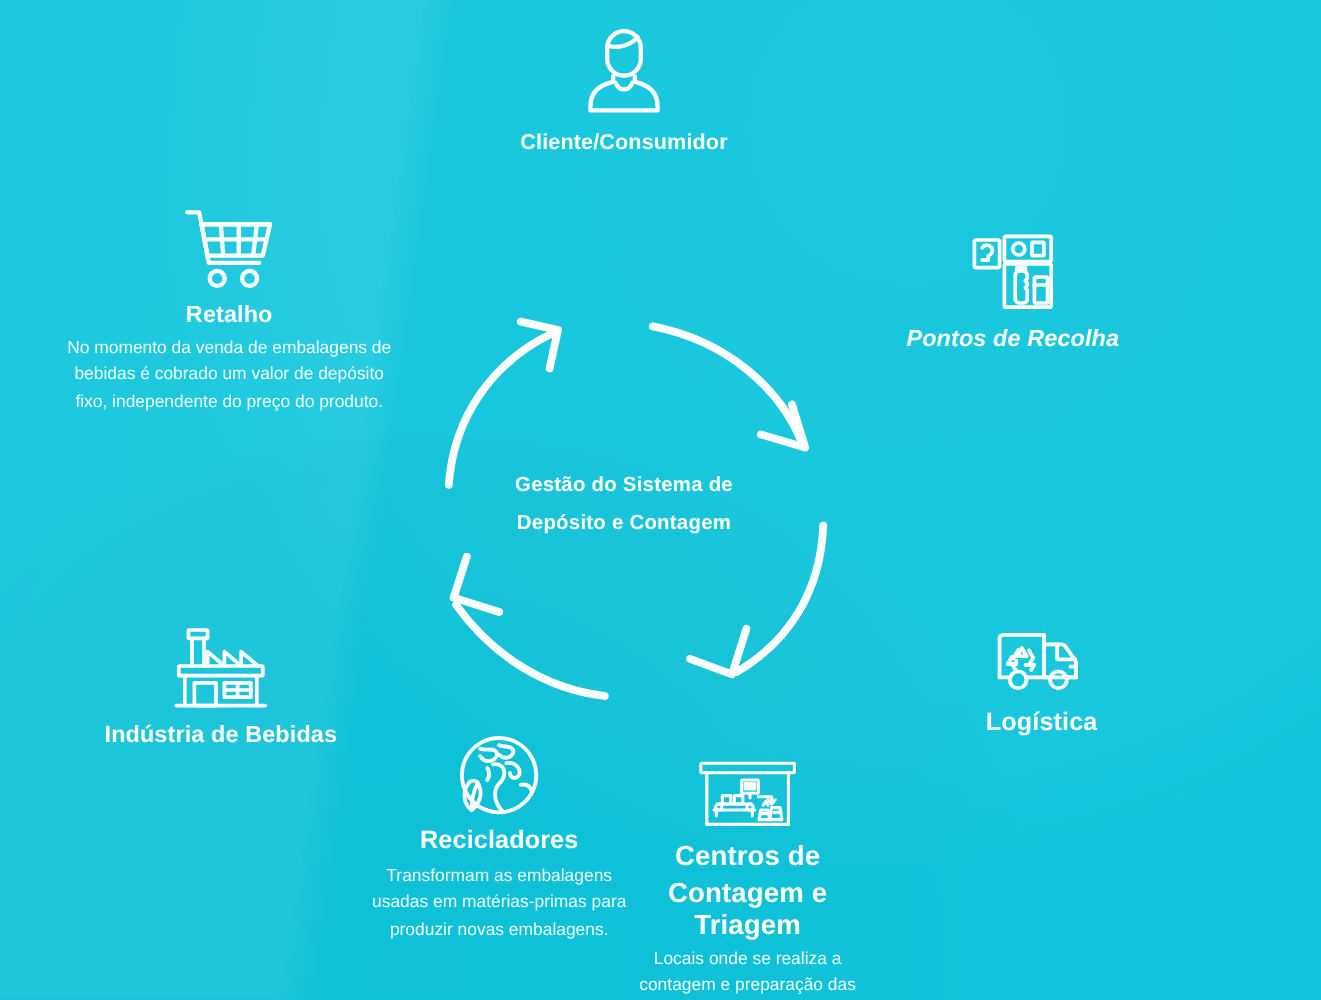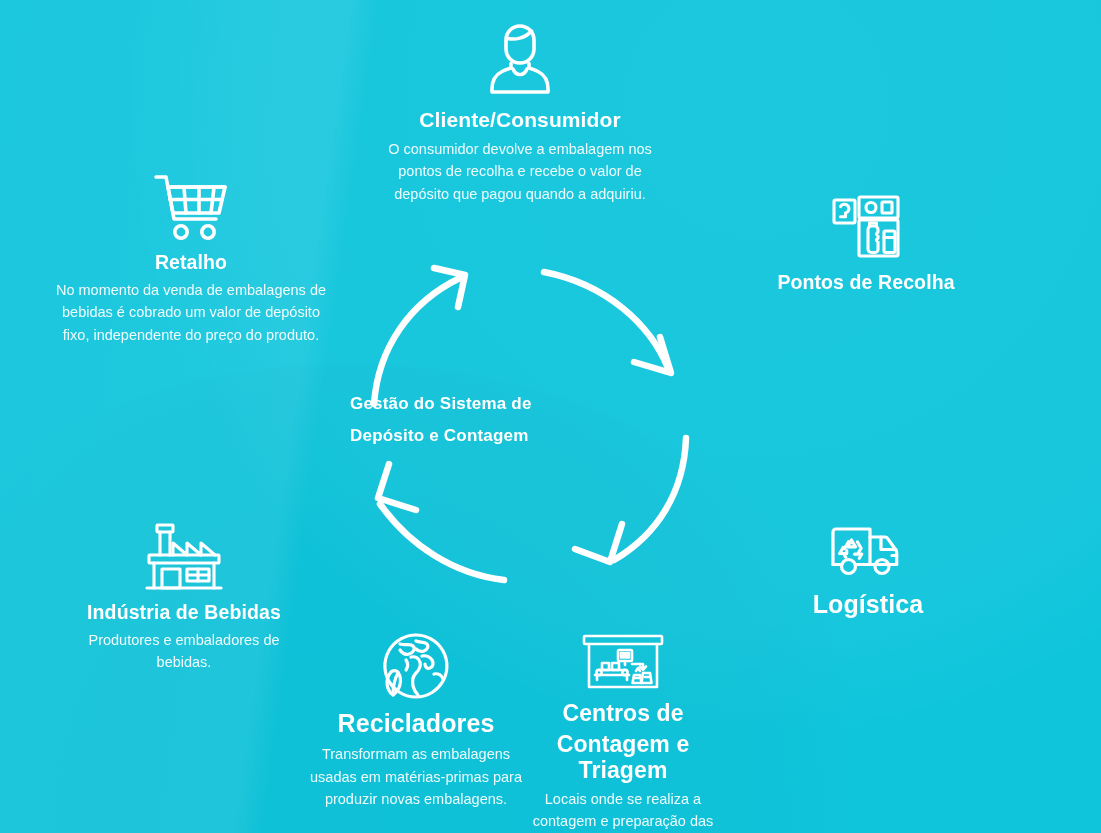--- a/index.html
+++ b/index.html
@@ -74,66 +74,66 @@
     text-align: center;
     color: #ffffff;
   }
   .node .icon-wrap {
     display: flex;
     justify-content: center;
     align-items: flex-end;
     margin-bottom: 9px;
   }
   .node .node-title {
-    font-size: 25px;
+    font-size: 21px;
     font-weight: 700;
     line-height: 1.17;
     letter-spacing: 0.1px;
     color: #ffffff;
     margin: 0 0 5px 0;
   }
   .node .node-desc {
     font-size: 14.5px;
     font-weight: 400;
     line-height: 1.55;
     color: rgba(255,255,255,0.93);
     margin: 0;
   }
 
   
   #node-cliente      { left: 374px; top: 22px;  width: 292px; }
-  #node-pontos       { left: 737px; top: 192px; width: 258px; }
+  #node-pontos       { left: 715px; top: 192px; width: 258px; font-style: italic; }
   #node-logistica    { left: 738px; top: 521px; width: 260px; }
   #node-centros      { left: 519px; top: 633px; width: 208px; }
-  #node-recicladores { left: 300px; top: 632px; width: 232px; }
+  #node-recicladores { left: 300px; top: 612px; width: 232px; }
   #node-industria    { left: 66px;  top: 522px; width: 236px; }
   #node-retalho      { left: 52px;  top: 172px; width: 278px; }
 
   #node-centros .node-title { font-size: 23px; line-height: 1.13; }
-  #node-cliente .node-title { font-size: 21px; margin-top: 12px; }
+  #node-cliente .node-title { font-size: 18px; margin-top: 12px; }
   #node-retalho .node-title,
   #node-pontos .node-title,
   #node-industria .node-title { font-size: 19.5px; }
 
   
   #cycle {
     position: absolute;
     left: 348px;
     top: 252px;
     width: 364px;
     height: 340px;
   }
   #cycle svg { display: block; width: 100%; height: 100%; }
 
   #center-label {
     position: absolute;
     left: 350px;
     top: 388px;
     width: 340px;
-    text-align: left;
+    text-align: center;
     color: #ffffff;
     font-size: 17px;
     font-weight: 700;
     line-height: 1.9;
     letter-spacing: 0.2px;
     pointer-events: none;
   }
   #center-label .cl-line { display: block; }
 </style>
 </head>
@@ -176,21 +176,20 @@
       <svg width="66" height="74" viewBox="0 0 66 74" aria-hidden="true">
         <g fill="none" stroke="#ffffff" stroke-width="3.6" stroke-linecap="round" stroke-linejoin="round">
           <rect x="19" y="4" width="28" height="37" rx="14"></rect>
           <path d="M20.5,16.5 C28,18 38,16.5 44.5,9"></path>
           <path d="M24,41.5 L24,46 C24,46 19,47.5 15,49.5 C8,53 5,60 5,67 L5,70 L61,70 L61,67 C61,60 58,53 51,49.5 C47,47.5 42,46 42,46 L42,41.5"></path>
           <path d="M26,47 C27.5,50.5 30,52.5 33,52.5 C36,52.5 38.5,50.5 40,47"></path>
         </g>
       </svg>
     </div>
     <p class="node-title">Cliente/Consumidor</p>
-    <p class="node-desc">O consumidor devolve a embalagem nos pontos de recolha e recebe o valor de depósito que pagou quando a adquiriu.</p>
   </div>
 
   <div class="node" id="node-pontos">
     <div class="icon-wrap">
       <svg width="72" height="70" viewBox="0 0 72 70" aria-hidden="true">
         <g fill="none" stroke="#ffffff" stroke-width="3.1" stroke-linecap="round" stroke-linejoin="round">
           <rect x="4" y="8" width="21" height="23" rx="1.5"></rect>
           <path d="M10.5,14.5 a4.5,4.5 0 1,1 5,6.6 l0,3.6 l-5,0"></path>
           <rect x="29" y="5" width="39" height="21" rx="1.5"></rect>
           <circle cx="41" cy="15.5" r="5"></circle>
@@ -301,21 +300,20 @@
           <path d="M4,66 L78,66"></path>
 
           <rect x="19" y="47" width="18" height="19"></rect>
 
           <rect x="44" y="47" width="22" height="12"></rect>
           <path d="M55,47 L55,59 M44,53 L66,53"></path>
         </g>
       </svg>
     </div>
     <p class="node-title">Indústria de Bebidas</p>
-    <p class="node-desc">Produtores e embaladores de bebidas.</p>
   </div>
 
   <div class="node" id="node-retalho">
     <div class="icon-wrap">
       <svg width="76" height="70" viewBox="0 0 76 70" aria-hidden="true">
         <g fill="none" stroke="#ffffff" stroke-width="3.6" stroke-linecap="round" stroke-linejoin="round">
           <path d="M3,5 L13,5 L21,47 L63,47"></path>
           <path d="M15,15 L72,15 L66,41 L20,41 z"></path>
           <path d="M15,15 L72,15"></path>
           <path d="M17,27.5 L69,27.5"></path>

